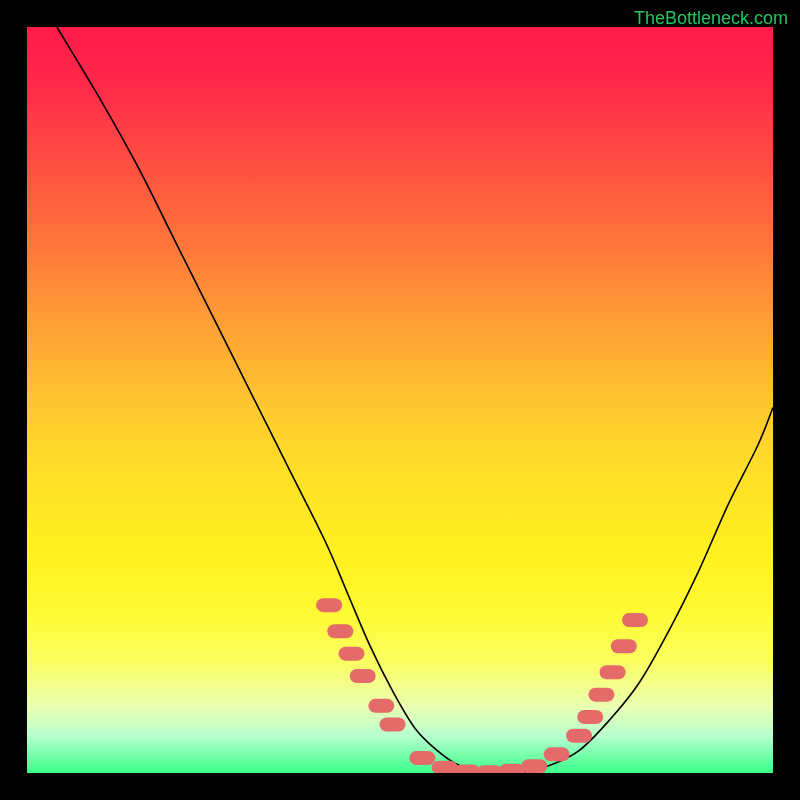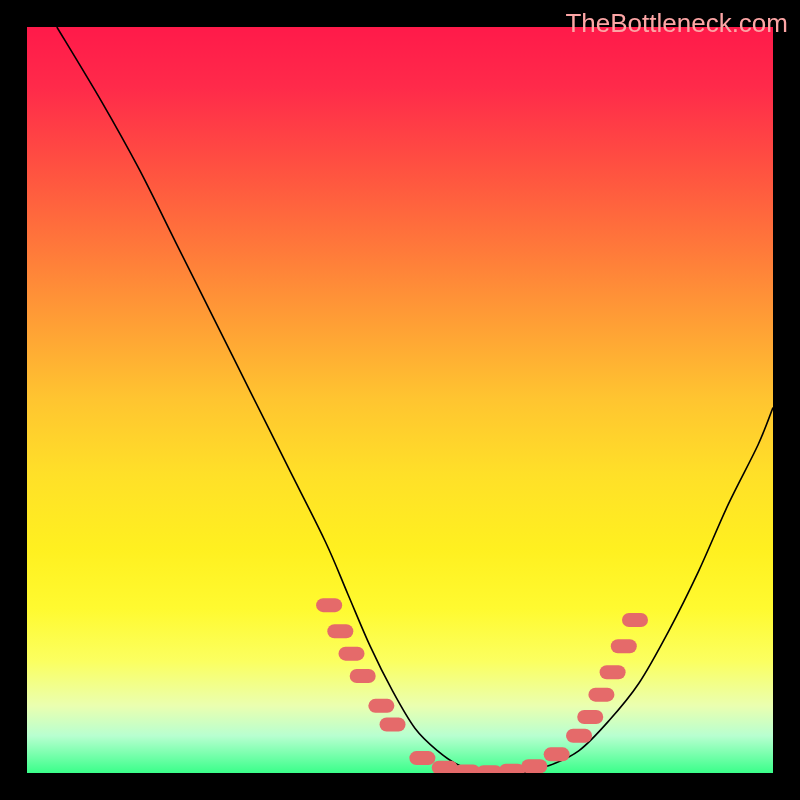--- a/index.html
+++ b/index.html
@@ -8,22 +8,22 @@
   height: 800px;
   background: #000;
   position: relative;
   overflow: hidden;
   font-family: Arial, sans-serif;
 }
 .watermark {
   position: absolute;
   top: 8px;
   right: 12px;
-  color: #fca5a5;
-  font-size: 26px;
+  color: #22c55e;
+  font-size: 18px;
   font-weight: 500;
   z-index: 10;
 }
 .plot-area {
   position: absolute;
   left: 27px;
   top: 27px;
   width: 746px;
   height: 746px;
 }

